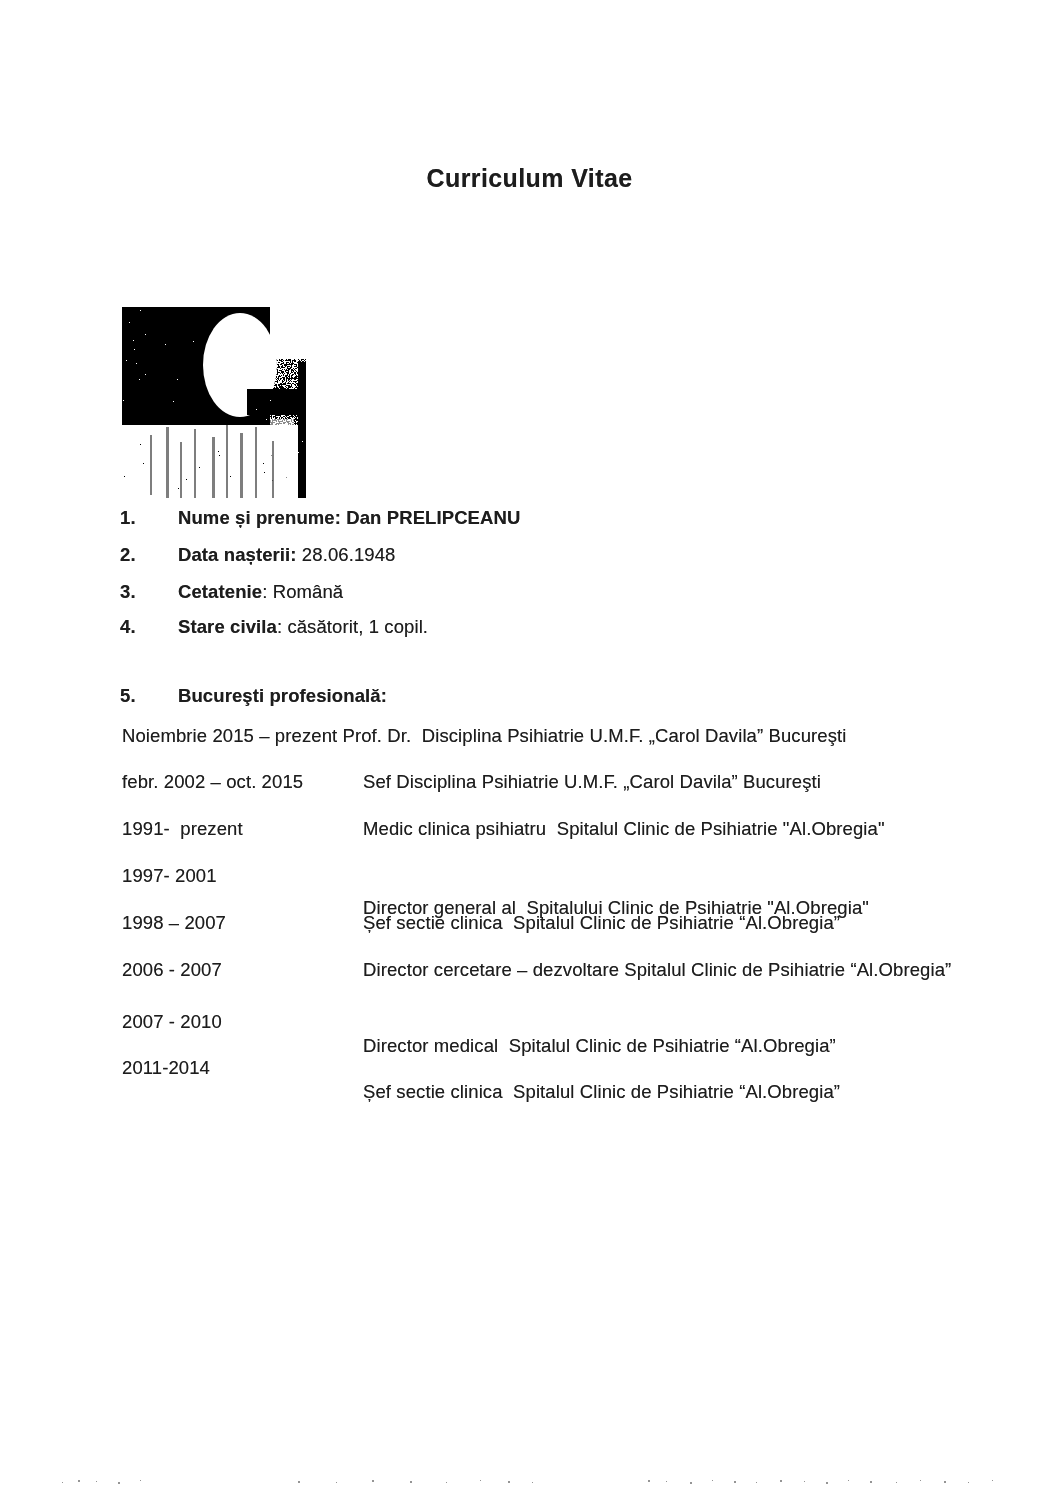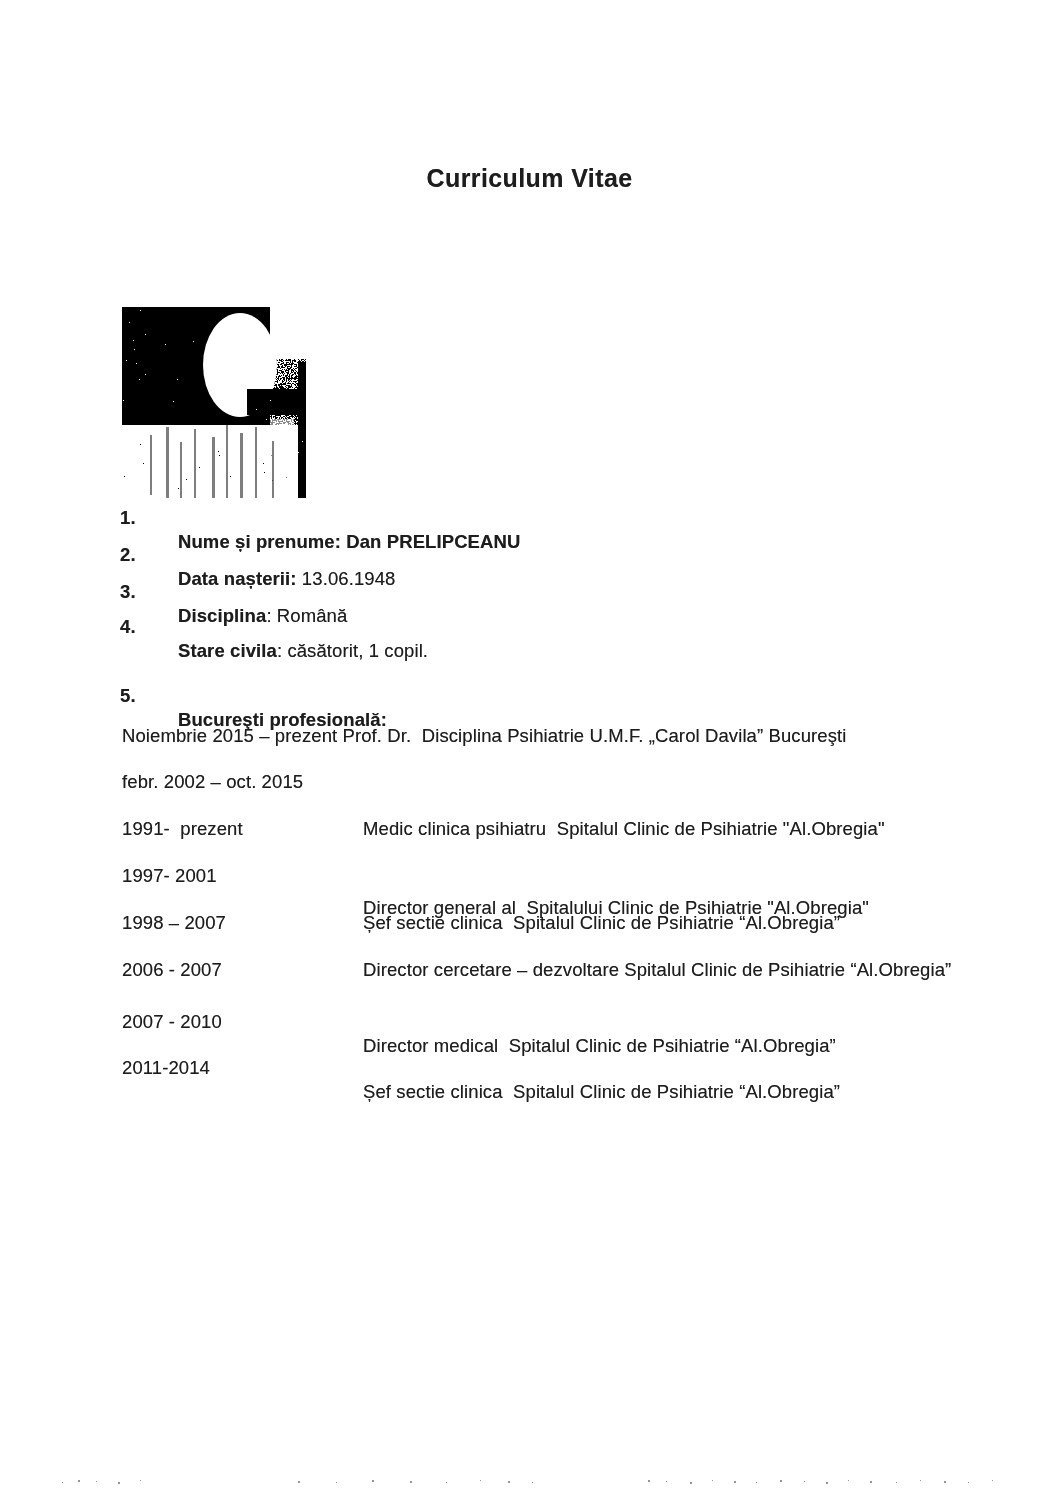--- a/index.html
+++ b/index.html
@@ -8,21 +8,21 @@
     overflow:hidden;margin:0 auto;
     font-family:"Liberation Sans","DejaVu Sans",sans-serif;
     color:#1d1d1d;
     text-shadow:0 0 0.4px rgba(25,25,25,0.55); 
   }
   .abs{position:absolute;white-space:pre-wrap;}
   .t{font-size:18.5px;line-height:24px;letter-spacing:0.1px;}
   .b{font-weight:700;}
   .title{left:0;right:0;top:164px;text-align:center;font-size:25px;font-weight:700;letter-spacing:0.4px;}
   .numcol{left:120px;}
-  .itemcol{left:178px;margin-top:24px;}
+  .itemcol{left:178px;}
   .percol{left:122px;}
   .poscol{left:363px;}
   .justify{width:652px;text-align:justify;white-space:normal;}
   .photo{left:122px;top:271px;width:184px;height:191px;}
   .photo svg{display:block;}
   .noise{position:absolute;left:0;top:0;width:100%;height:100%;pointer-events:none;}
   .speck{position:absolute;background:#3c3c3c;border-radius:50%;opacity:.72;}
 </style>
 </head>
 <body>
@@ -98,34 +98,35 @@
           <rect x="133" y="120" width="2" height="71"></rect>
         <rect x="150" y="134" width="2" height="57"></rect>
       </g>
     </svg>
   </div>
 
   <span class="abs t b numcol" style="top:506px">1.</span>
   <span class="abs t itemcol" style="top:506px"><b>Nume și prenume:</b> <span class="b">Dan PRELIPCEANU</span></span>
 
   <span class="abs t b numcol" style="top:543px">2.</span>
-  <span class="abs t itemcol" style="top:543px"><b>Data nașterii:</b> <span>13.06.1948</span></span>
+  <span class="abs t itemcol" style="top:543px"><b>Data nașterii:</b> <span>28.06.1948</span></span>
 
   <span class="abs t b numcol" style="top:580px">3.</span>
-  <span class="abs t itemcol" style="top:580px"><b>Disciplina</b><span>: Română</span></span>
+  <span class="abs t itemcol" style="top:580px"><b>Cetatenie</b><span>: Română</span></span>
 
   <span class="abs t b numcol" style="top:615px">4.</span>
   <span class="abs t itemcol" style="top:615px"><b>Stare civila</b><span>: căsătorit, 1 copil.</span></span>
 
   <span class="abs t b numcol" style="top:684px">5.</span>
   <span class="abs t b itemcol" style="top:684px">Bucureşti profesională:</span>
 
   <span class="abs t percol" style="top:724px">Noiembrie 2015 – prezent Prof. Dr.  Disciplina Psihiatrie U.M.F. „Carol Davila” Bucureşti</span>
 
   <span class="abs t percol" style="top:770px">febr. 2002 – oct. 2015</span>
+  <span class="abs t poscol" style="top:770px">Sef Disciplina Psihiatrie U.M.F. „Carol Davila” Bucureşti</span>
 
   <span class="abs t percol" style="top:817px">1991-  prezent</span>
   <span class="abs t poscol" style="top:817px">Medic clinica psihiatru  Spitalul Clinic de Psihiatrie "Al.Obregia"</span>
 
   <span class="abs t percol" style="top:864px">1997- 2001</span>
   <span class="abs t poscol" style="top:896px">Director general al  Spitalului Clinic de Psihiatrie "Al.Obregia"</span>
 
   <span class="abs t percol" style="top:911px">1998 – 2007</span>
   <span class="abs t poscol" style="top:911px">Șef sectie clinica  Spitalul Clinic de Psihiatrie “Al.Obregia”</span>
 

